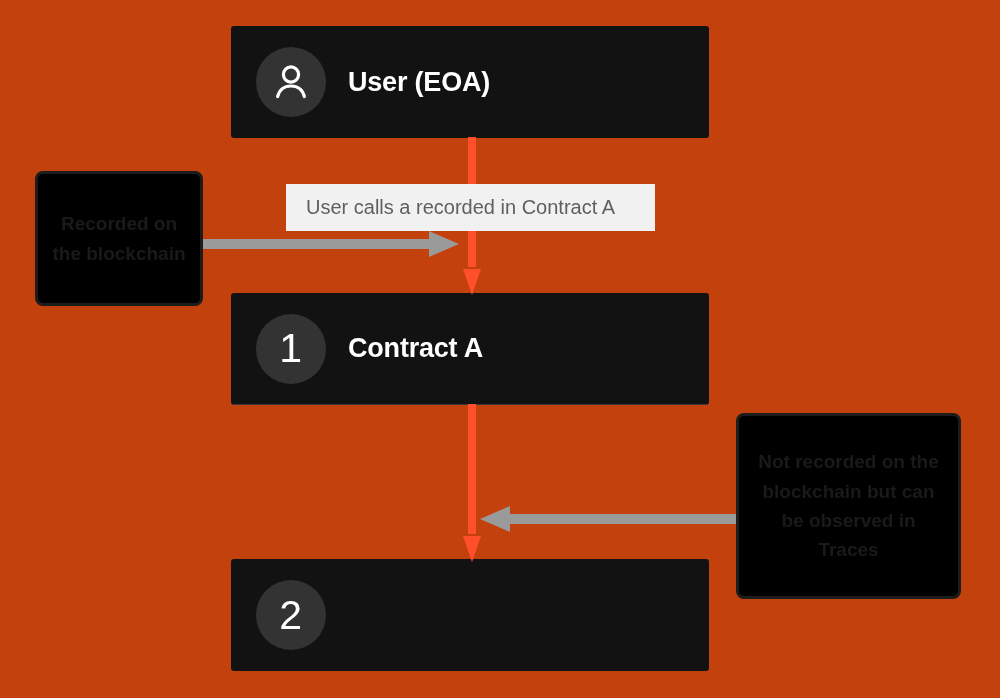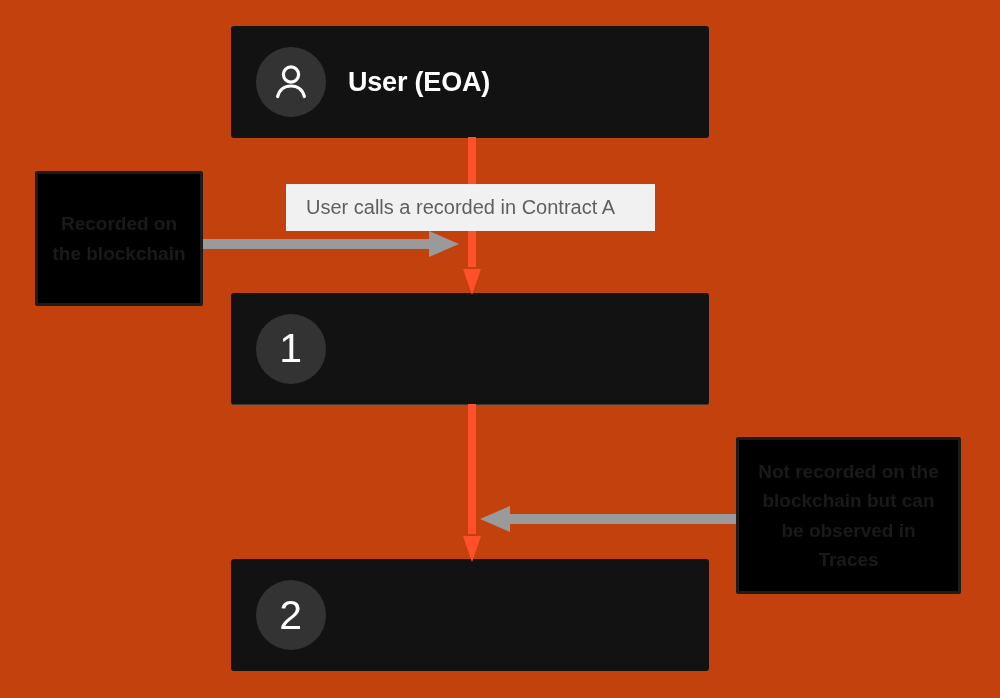--- a/index.html
+++ b/index.html
@@ -91,35 +91,35 @@
   }
   .arrow-v svg { display: block; }
   .arrow-v-1 { top: 137px; height: 158px; }
   .arrow-v-2 { top: 404px; height: 158px; }
 
   
   .note {
     position: absolute;
     background: #000000;
     border: 3px solid #1c1c1c;
-    border-radius: 2px;
+    border-radius: 8px;
     display: flex;
     align-items: center;
     justify-content: center;
     text-align: center;
     box-sizing: border-box;
     color: #1a1a1a;
     font-size: 19px;
     font-weight: 700;
     line-height: 1.55;
     padding: 6px 10px;
     z-index: 2;
   }
   .note-left  { left: 35px;  top: 171px; width: 168px; height: 135px; }
-  .note-right { left: 736px; top: 437px; width: 225px; height: 157px; }
+  .note-right { left: 736px; top: 413px; width: 225px; height: 186px; }
 
   
   .arrow-h {
     position: absolute;
     height: 26px;
     z-index: 1;
   }
   .arrow-h svg { display: block; }
   .arrow-h-left  { left: 203px; top: 231px; width: 256px; }
   .arrow-h-right { left: 480px; top: 506px; width: 260px; }
@@ -149,20 +149,21 @@
   </div>
 
   <div class="caption caption-1">
     <span>User calls a recorded in Contract A</span>
   </div>
 
   <div class="node node-a">
     <div class="node-badge">
       <span class="num">1</span>
     </div>
+    <div class="node-label">Contract A</div>
   </div>
 
   <div class="arrow-v arrow-v-2">
     <svg width="18" height="158" viewBox="0 0 18 158" fill="none" aria-hidden="true">
       <rect x="5" y="0" width="8" height="130" fill="#FF4F2B"></rect>
       <path d="M9 158 L0 132 L18 132 Z" fill="#FF4F2B"></path>
     </svg>
   </div>
 
 

